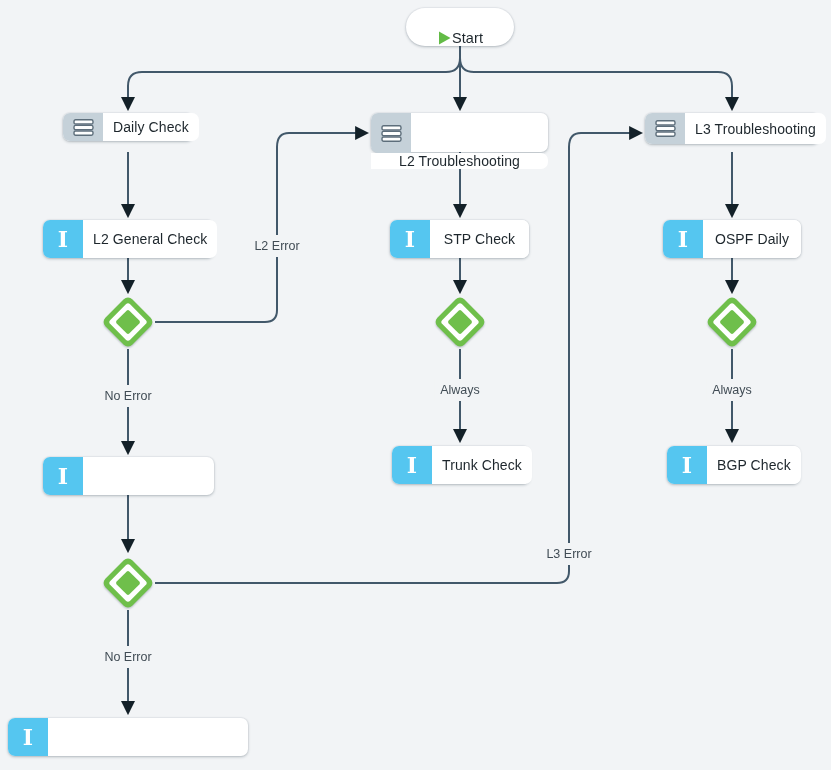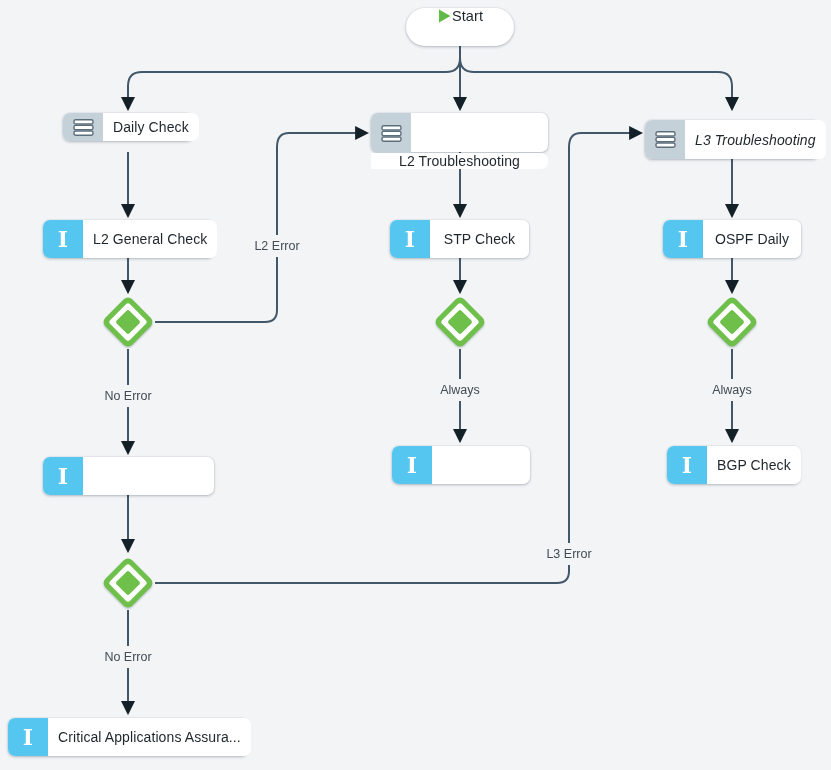--- a/index.html
+++ b/index.html
@@ -22,21 +22,21 @@
     width:40px;flex:0 0 40px;display:flex;align-items:center;justify-content:center;
     border-radius:7px 0 0 7px;
   }
   .node.task .icon-box{background:var(--task-icon-bg,#c5d1d9)}
   .node.action .icon-box{background:var(--icon-blue,#55c6f0)}
   .node .lbl{
     flex:1;display:flex;align-items:center;justify-content:center;
     white-space:nowrap;font-size:14px;color:var(--node-text,#1d262c);
     padding:0 10px;letter-spacing:.1px;background:#fff;border-radius:0 7px 7px 0;
   }
-  .node.start{border-radius:19px;align-items:flex-start;justify-content:center;}
+  .node.start{border-radius:19px;align-items:flex-end;justify-content:center;}
   .node.start .lbl{flex:0 0 auto;padding:0;background:transparent;border-radius:0;font-size:14.5px}
   .play-box{display:flex;align-items:center}
   .play-box svg{display:block}
   .play-box polygon{fill:var(--play-green,#62bb46)}
   .i-glyph{
     font-family:"DejaVu Serif","Liberation Serif",serif;font-weight:bold;
     color:#fff;font-size:22px;line-height:1;
   }
 
   .decision-wrap{position:absolute;width:54px;height:54px;cursor:pointer}
@@ -109,21 +109,21 @@
           <svg width="21" height="17" viewBox="0 0 21 17">
             <g fill="#fdfefe" stroke="#5d6e7b" stroke-width="1.4">
               <rect x="1" y="0.8" width="19" height="4.2" rx="1.6"></rect>
               <rect x="1" y="6.4" width="19" height="4.2" rx="1.6"></rect>
               <rect x="1" y="12" width="19" height="4.2" rx="1.6"></rect>
             </g>
           </svg>
         </span>
         <span class="lbl">L2 Troubleshooting</span>
       </div>
-      <div class="node task" style="left: 645px; top: 120px; width: 174px; height: 39px; font-style: italic;">
+      <div class="node task" style="left: 645px; top: 113px; width: 174px; height: 31px;">
         <span class="icon-box">
           <svg width="21" height="17" viewBox="0 0 21 17">
             <g fill="#fdfefe" stroke="#5d6e7b" stroke-width="1.4">
               <rect x="1" y="0.8" width="19" height="4.2" rx="1.6"></rect>
               <rect x="1" y="6.4" width="19" height="4.2" rx="1.6"></rect>
               <rect x="1" y="12" width="19" height="4.2" rx="1.6"></rect>
             </g>
           </svg>
         </span>
         <span class="lbl">L3 Troubleshooting</span>
@@ -157,35 +157,35 @@
       </div>
       <div class="node action" style="left: 43px; top: 457px; width: 171px; height: 38px;">
         <span class="icon-box">
           <span class="i-glyph">I</span>
         </span>
       </div>
       <div class="node action" style="left: 392px; top: 446px; width: 138px; height: 38px;">
         <span class="icon-box">
           <span class="i-glyph">I</span>
         </span>
+        <span class="lbl">Trunk Check</span>
       </div>
       <div class="node action" style="left: 667px; top: 446px; width: 133px; height: 38px;">
         <span class="icon-box">
           <span class="i-glyph">I</span>
         </span>
         <span class="lbl">BGP Check</span>
       </div>
       <div class="decision-wrap" style="left: 101px; top: 556px;">
         <div class="diamond"></div>
       </div>
       <div class="node action" style="left: 8px; top: 718px; width: 240px; height: 38px;">
         <span class="icon-box">
           <span class="i-glyph">I</span>
         </span>
-        <span class="lbl">Critical Applications Assura...</span>
       </div>
     </div>
   <div id="labels-layer">
       <div class="edge-label" style="left: 277px; top: 246px;">L2 Error</div>
       <div class="edge-label" style="left: 128px; top: 396px;">No Error</div>
       <div class="edge-label" style="left: 460px; top: 390px;">Always</div>
       <div class="edge-label" style="left: 732px; top: 390px;">Always</div>
       <div class="edge-label" style="left: 569px; top: 554px;">L3 Error</div>
       <div class="edge-label" style="left: 128px; top: 657px;">No Error</div>
     </div>

